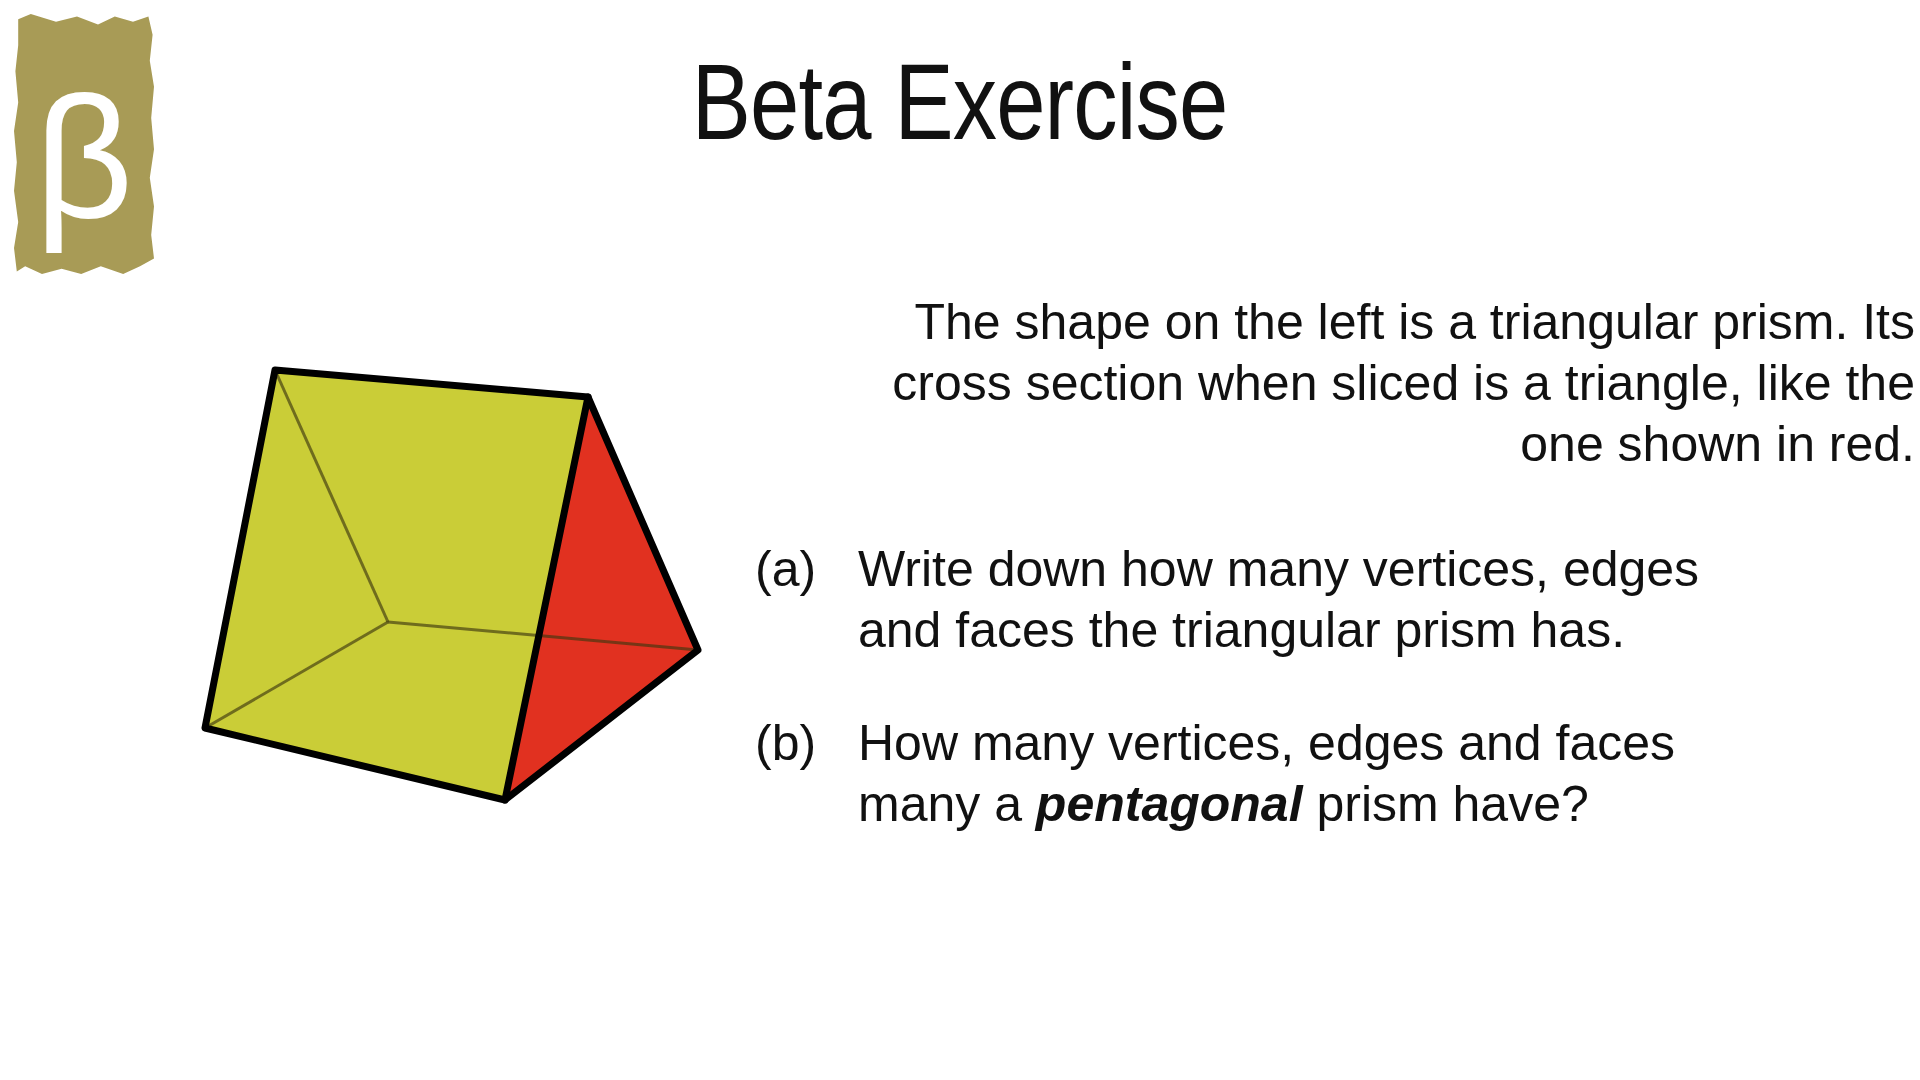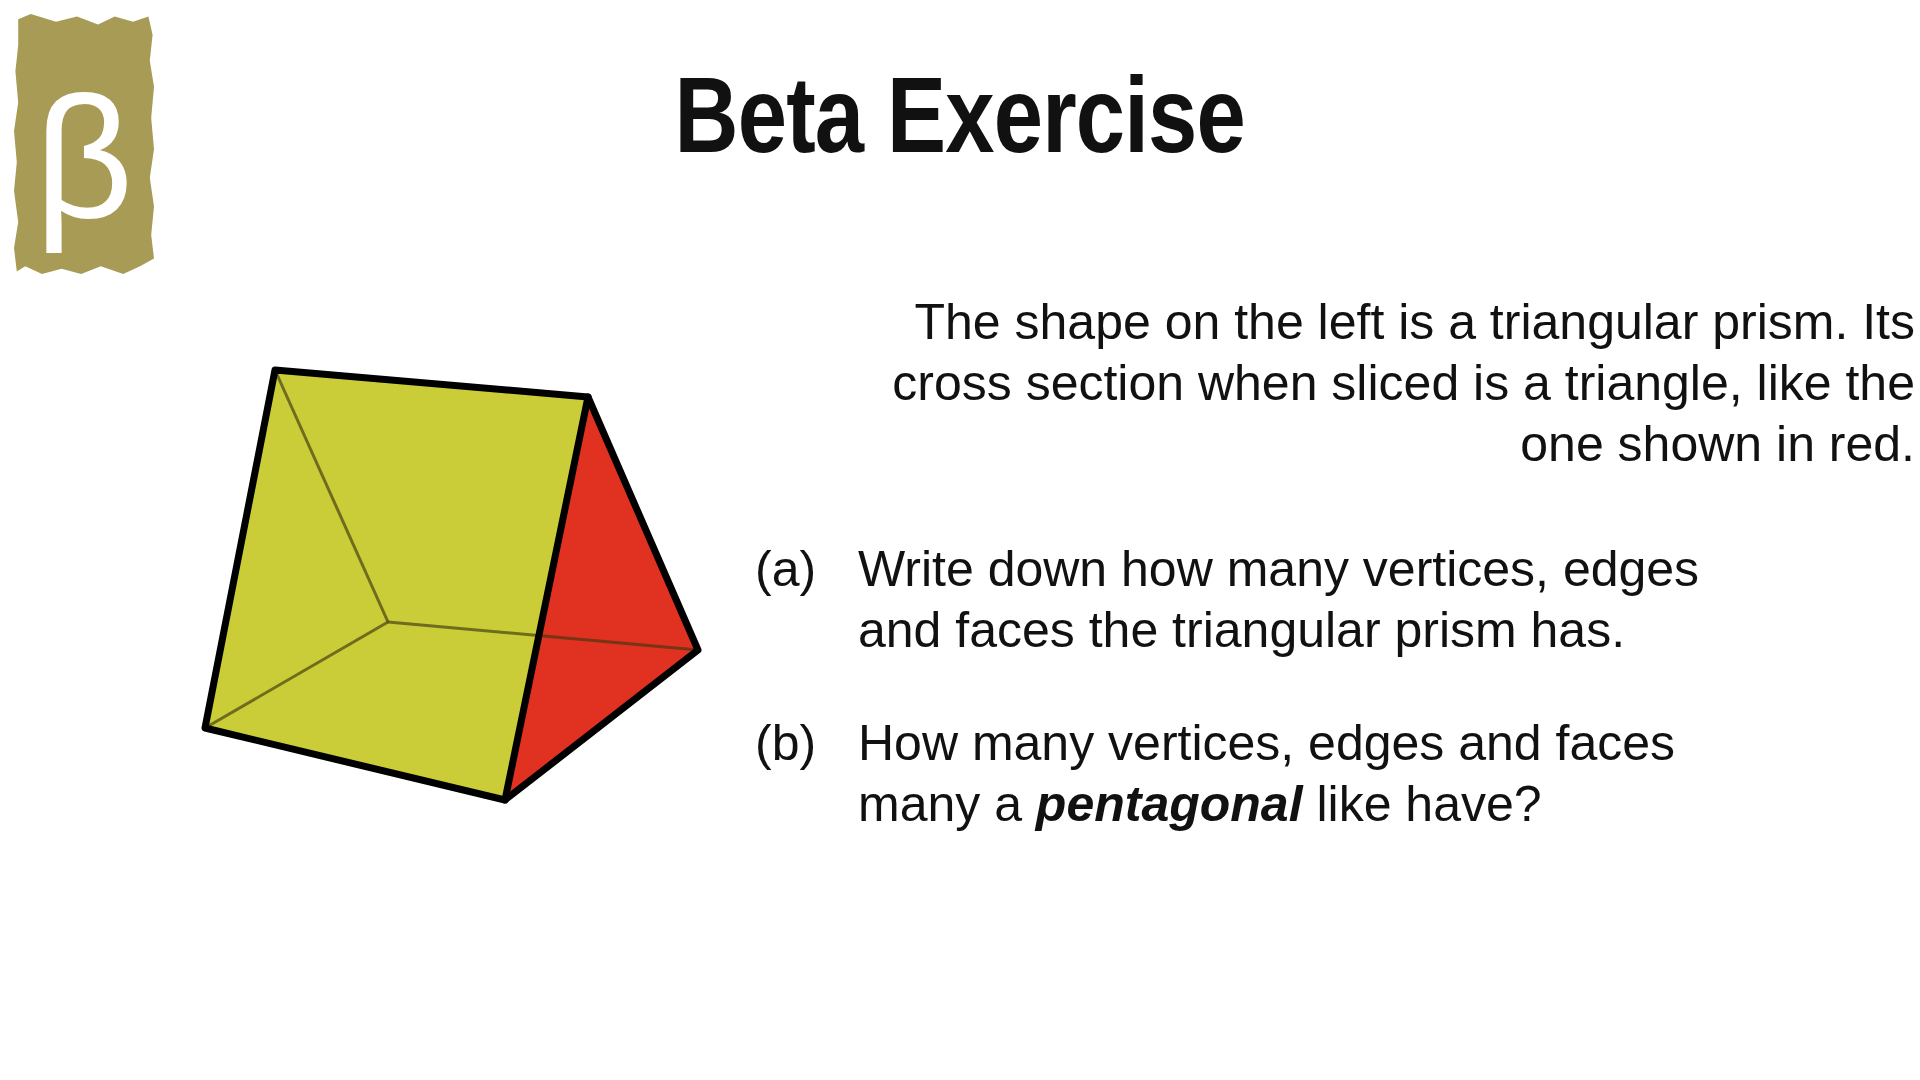--- a/index.html
+++ b/index.html
@@ -37,25 +37,24 @@
     line-height: 1;
   }
 
   
   .title {
     position: absolute;
     left: 0; top: 48px;
     width: 100%;
     text-align: center;
     font-size: 108px;
-    font-weight: 700;
+    font-weight: 400;
     line-height: 1;
     letter-spacing: -1px;
     white-space: nowrap;
-    margin-top: 13px;
   }
   .title .squeeze {
     display: inline-block;
     transform: scaleX(0.82);
     transform-origin: 50% 0;
   }
 
   
   .intro {
     position: absolute;
@@ -120,16 +119,16 @@
 one shown in red.</div>
 
   <div class="q-row qa">
     <div class="q-label">(a)</div>
     <div class="q-text">Write down how many vertices, edges
 and faces the triangular prism has.</div>
   </div>
 
   <div class="q-row qb">
     <div class="q-label">(b)</div>
-    <div class="q-text"><span>How many vertices, edges and faces</span><br><span>many a </span><b>pentagonal</b><span> like have?</span></div>
+    <div class="q-text"><span>How many vertices, edges and faces</span><br><span>many a </span><b>pentagonal</b><span> prism have?</span></div>
   </div>
 
 </div>
 
 </body></html>

